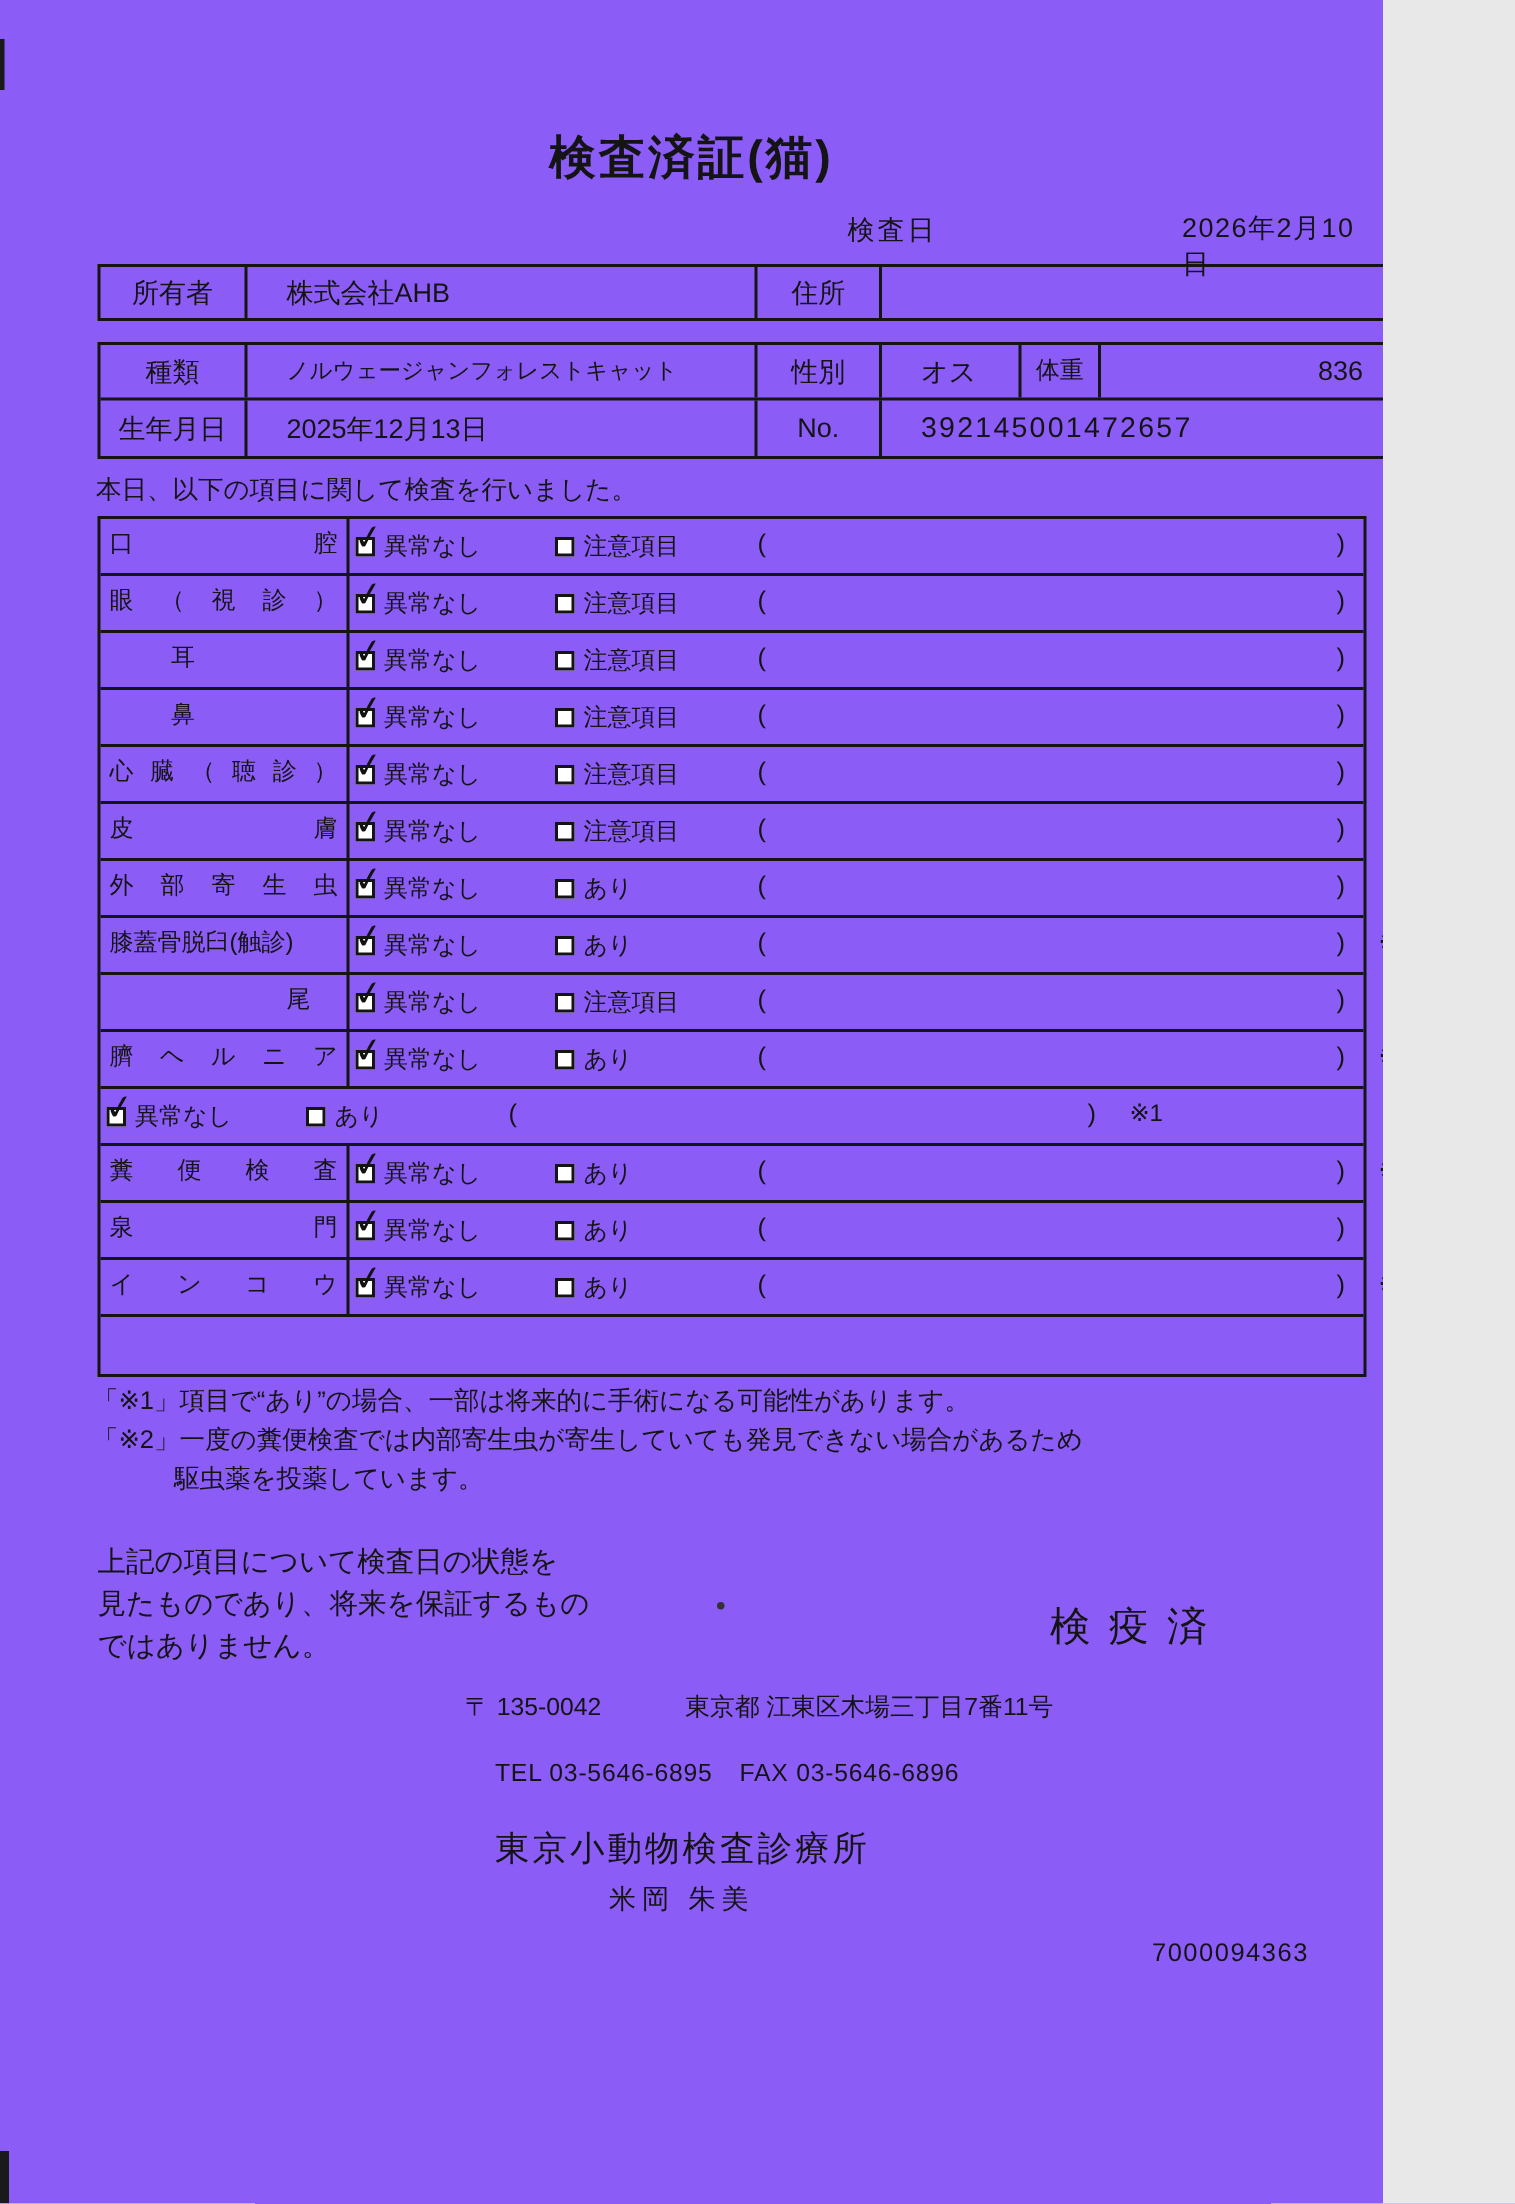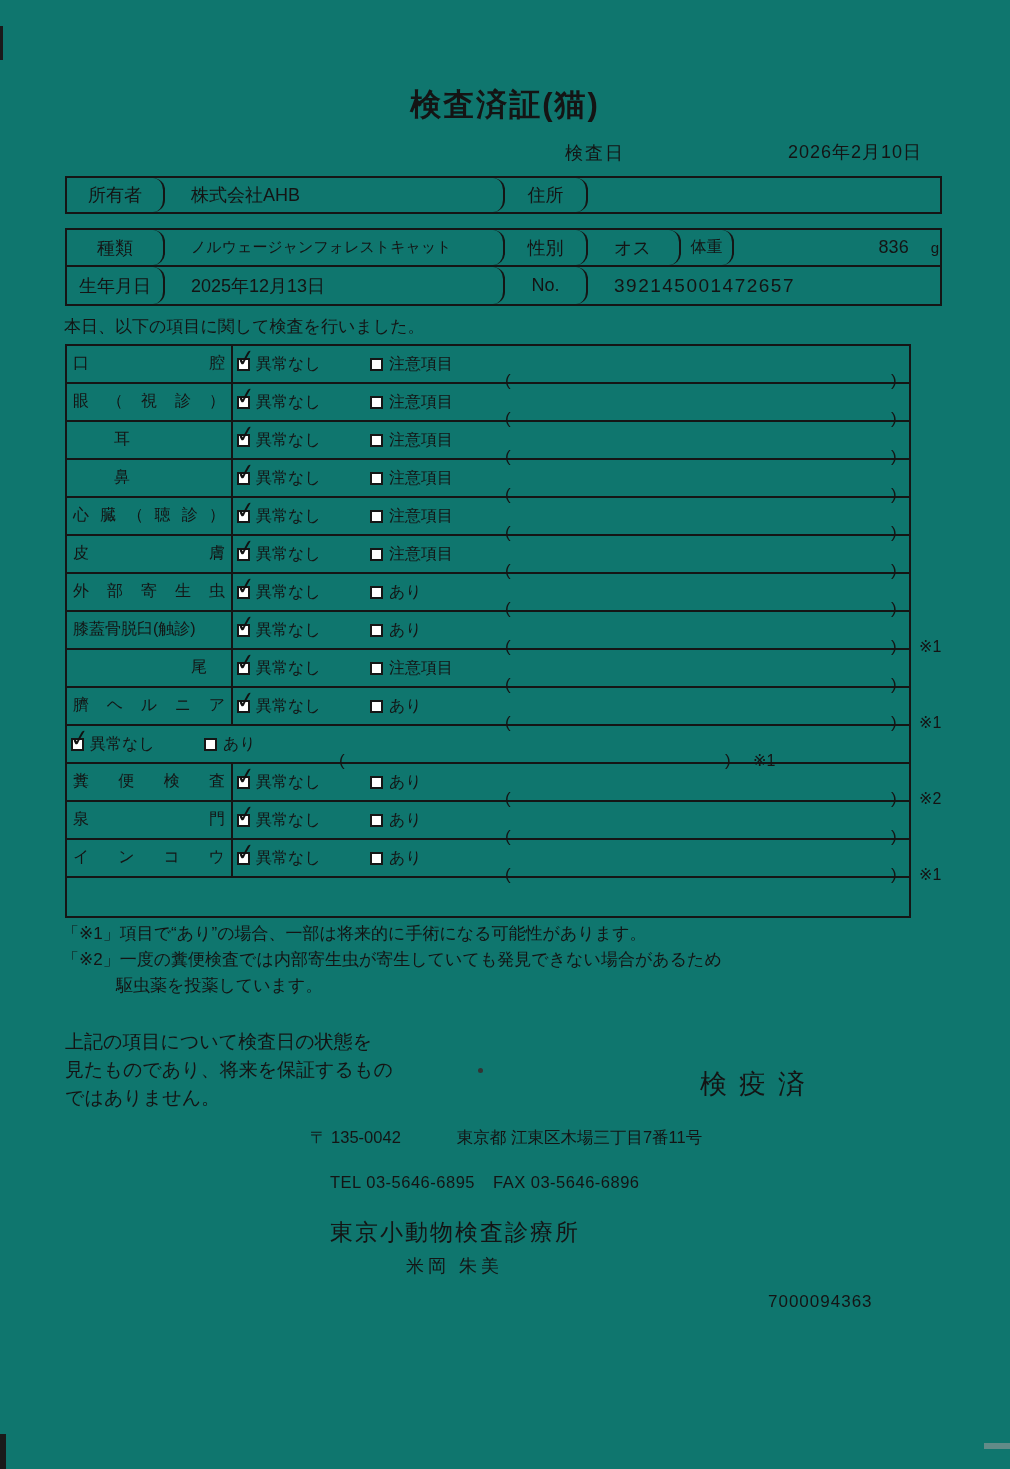--- a/index.html
+++ b/index.html
@@ -1,46 +1,46 @@
 <!DOCTYPE html>
 <html><head>
 <meta charset="utf-8">
 <style>
   * { box-sizing: border-box; margin: 0; padding: 0; }
   html,body { background:#e8e8e8; }
   body { font-family:"Liberation Sans","DejaVu Sans",sans-serif; color:#141414; }
-  .page { position:relative; width:1010px; height:1469px; background:#0f766e; overflow:hidden; }
+  .page { position:relative; width:922px; height:1469px; background:#8b5cf6; overflow:hidden; }
 
   .title { position:absolute; top:84px; left:0; width:100%; text-align:center;
            font-size:31px; font-weight:600; letter-spacing:2px; }
 
   .insp-label { position:absolute; left:565px; top:141px; font-size:18px; letter-spacing:2px; }
   .insp-value { position:absolute; left:788px; top:140px; font-size:18px; letter-spacing:1px; }
 
   .tbl { position:absolute; border:2px solid #151515; display:flex; }
   .tblA { left:65px; top:176px; width:877px; height:38px; }
   .tblB { left:65px; top:228px; width:877px; height:78px; flex-direction:column; }
   .trow { display:flex; height:39px; }
   .trow.first { border-bottom:2px solid #151515; }
-  .cell { border-right:2px solid #151515; display:flex; align-items:center; font-size:18px; height:100%;border-radius:12px; }
+  .cell { border-right:2px solid #151515; display:flex; align-items:center; font-size:18px; height:100%; }
   .cell.last { border-right:none; }
   .cell.lab { justify-content:center; }
   .cell.val { padding-left:26px; }
   .w-owner { width:98px; } .w-ownerv { width:340px; } .w-addr { width:83px; } .w-addrv { flex:1; }
   .w-breed { width:98px; } .w-breedv { width:340px; font-size:15px; }
   .w-sex { width:83px; } .w-sexv { width:93px; }
   .w-wt { width:53px; font-size:16px; } .w-wtv { flex:1; justify-content:flex-end; padding-right:1px; gap:22px; }
   .w-birth { width:98px; } .w-birthv { width:340px; }
   .w-no { width:83px; } .w-nov { flex:1; font-size:19px; letter-spacing:1.5px; }
   .unit { font-size:15px; }
 
   .intro { position:absolute; left:64px; top:315px; font-size:17px; }
 
   .chk { position:absolute; left:65px; top:344px; width:846px; border:2px solid #151515; }
-  .crow { display:flex; height:38px; border-bottom:2px solid #151515; position:relative;align-items:center; }
+  .crow { display:flex; height:38px; border-bottom:2px solid #151515; position:relative; }
   .crow:last-child { border-bottom:none; }
   .clabel { width:166px; border-right:2px solid #151515; font-size:16px; line-height:34px;
             padding:0 6px; height:100%; overflow:hidden; }
   .clabel.jst { text-align:justify; text-align-last:justify; }
   .clabel.ctr { text-align:center; padding-right:60px; }
   .clabel.rgt { text-align:right; padding-right:24px; }
   .ccontent { flex:1; position:relative; }
   .opt { position:absolute; top:0; height:100%; display:flex; align-items:center; gap:6px; font-size:16px; }
   .opt.o1 { left:4px; } .opt.o2 { left:137px; }
   .cb { width:13px; height:13px; border:2px solid #151515; position:relative; flex:none; background:#fff; }

